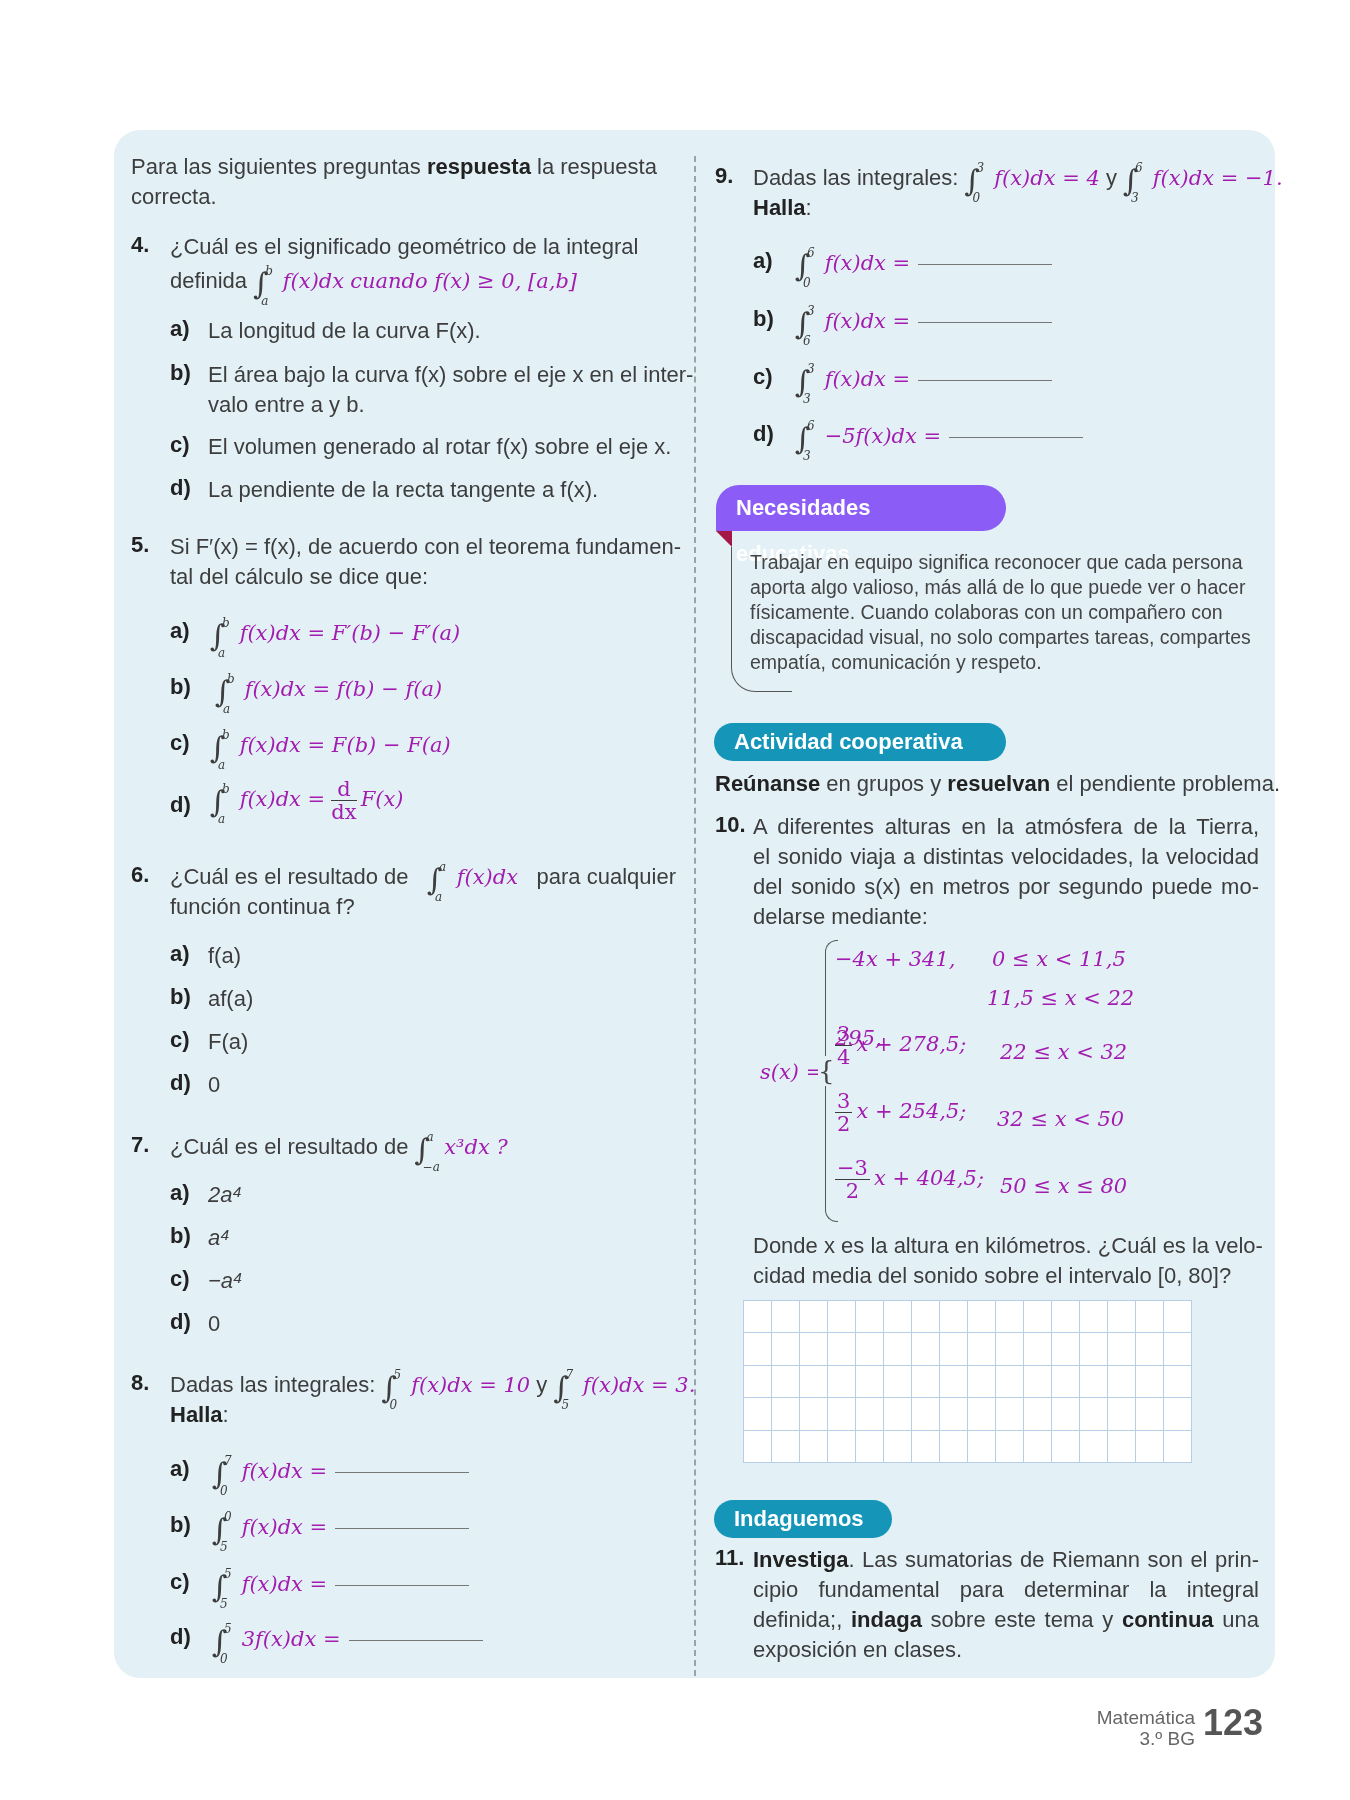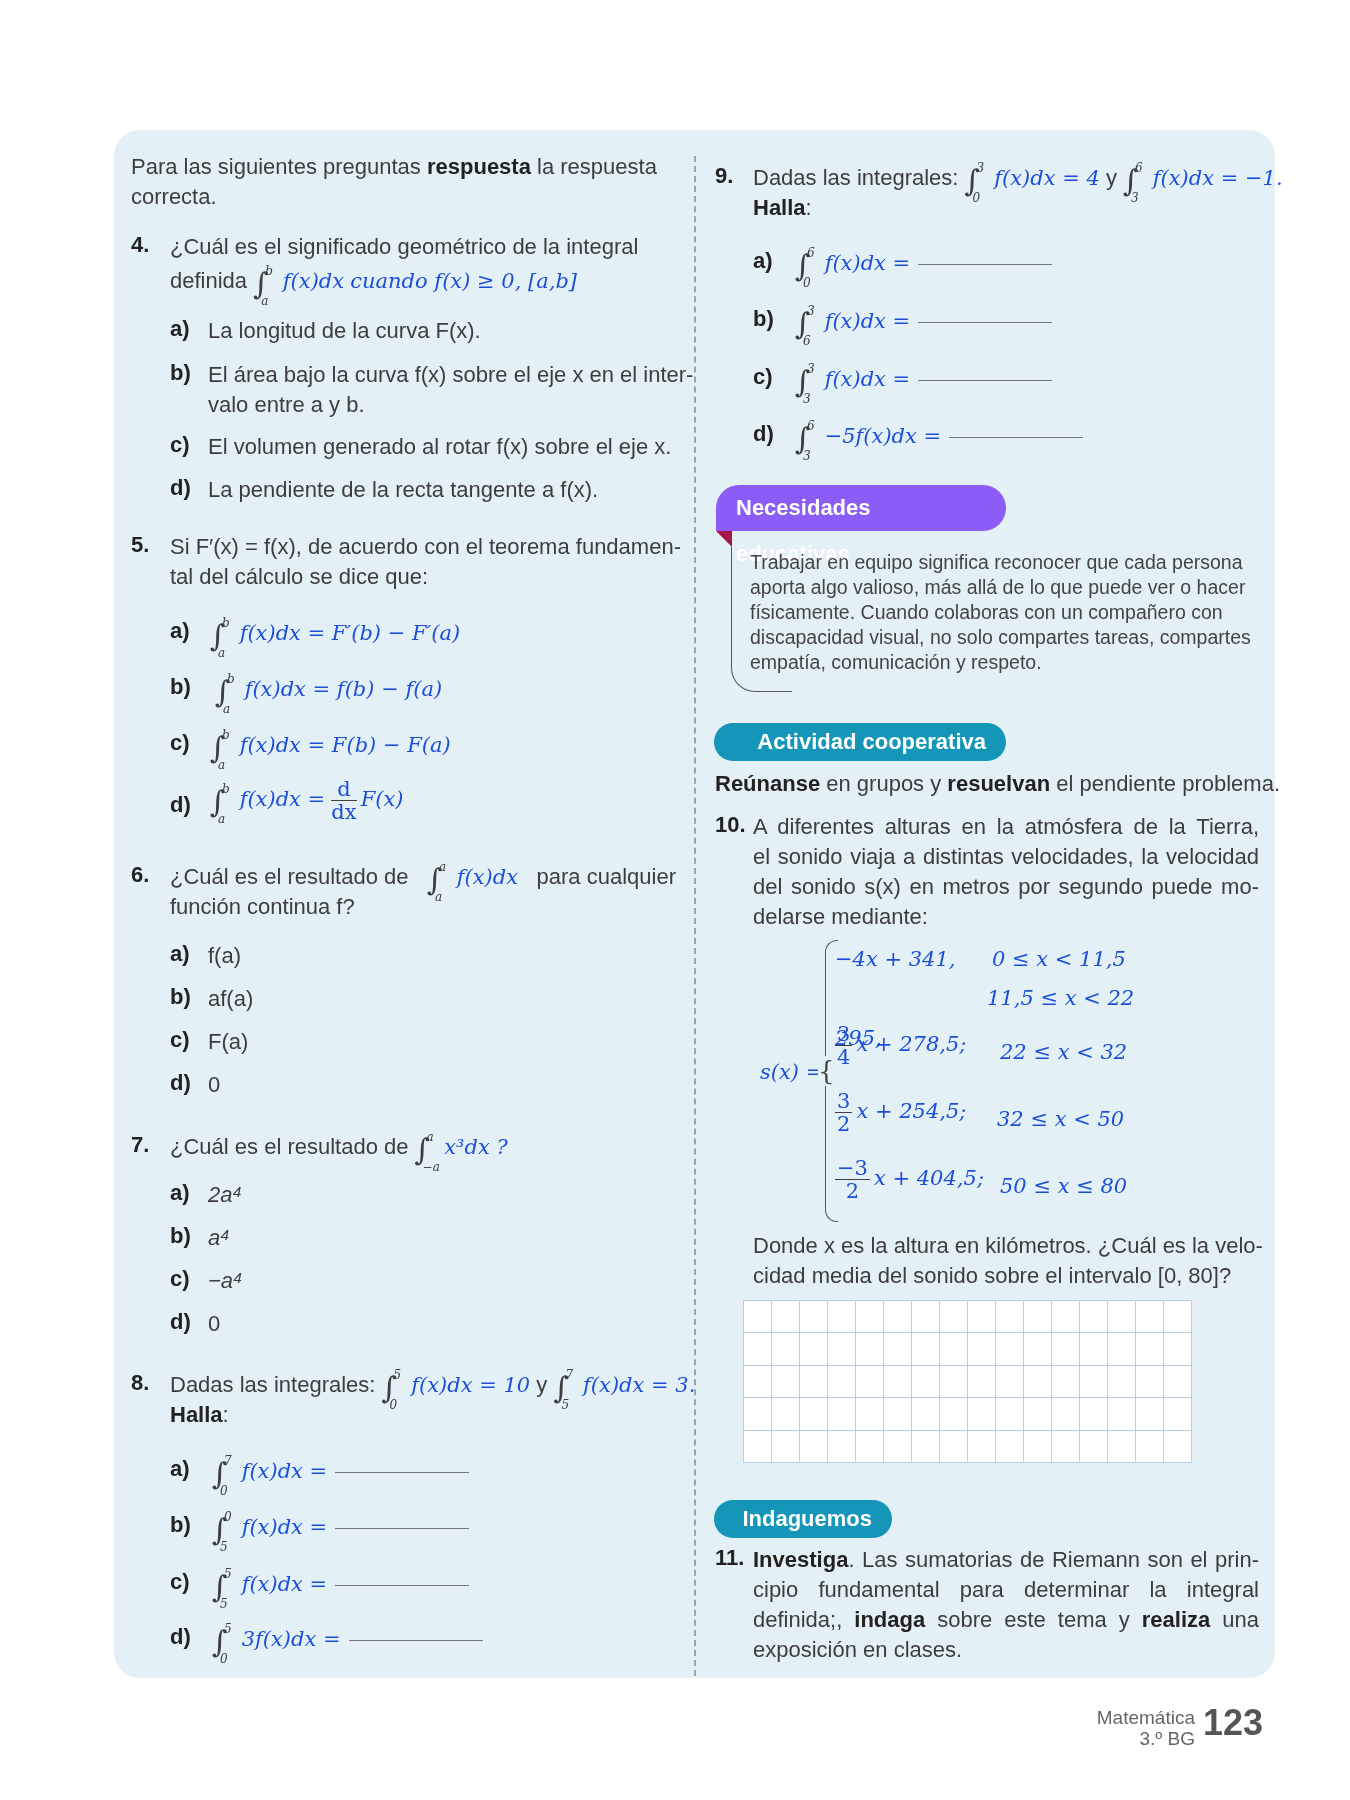--- a/index.html
+++ b/index.html
@@ -7,32 +7,32 @@
          font-family:"Liberation Sans", "DejaVu Sans", sans-serif; color:#3a3a3a; }
   .panel { position:absolute; left:114px; top:130px; width:1161px; height:1548px;
            background:#e3f1f6; border-radius:26px; }
   .divider { position:absolute; left:694px; top:156px; height:1520px; border-left:2px dashed #9aa3a8; }
   .abs { position:absolute; }
   .t { font-size:22px; line-height:30px; color:#3d3d3d; white-space:nowrap; }
   .b { font-weight:bold; color:#222; }
   .num { font-weight:bold; color:#222; font-size:22px; }
   .lt { font-weight:bold; color:#222; font-size:22px; }
   i, .it { font-style:italic; }
-  .math { font-family:"DejaVu Serif", serif; font-style:italic; font-size:21px; color:#1d4ed8; }
+  .math { font-family:"DejaVu Serif", serif; font-style:italic; font-size:21px; color:#a21caf; }
   .int { display:inline-block; position:relative; font-size:30px; font-style:normal; font-family:"DejaVu Serif", serif;
          vertical-align:-6px; margin-right:14px; line-height:30px; }
   .int .up, .int .lo { position:absolute; font-size:12px; font-style:italic; left:12px; line-height:12px; }
   .int .up { top:-4px; }
   .int .lo { bottom:-8px; left:8px; }
   .blank { display:inline-block; width:134px; border-bottom:1.5px solid #777; margin-left:8px; vertical-align:middle; }
   .just { white-space:normal; text-align:justify; }
   .badge { position:absolute; height:46px; border-radius:23px; color:#fff; font-weight:bold; font-size:22px;
            line-height:46px; padding:0 20px; box-sizing:border-box; }
   .badge-pink { background:#8b5cf6; border-bottom-left-radius:0; }
-  .badge-teal { background:#1596b9; height:38px; line-height:38px; border-radius:19px;text-align:right; }
+  .badge-teal { background:#1596b9; height:38px; line-height:38px; border-radius:19px; }
   .fold { position:absolute; width:0; height:0; border-top:16px solid #a51747; border-left:16px solid transparent; }
   .bracket-box { position:absolute; border-left:1.5px solid #555; border-bottom:1.5px solid #555; border-bottom-left-radius:24px; }
   .grid { position:absolute; background:#ffffff; display:grid; grid-template-columns:repeat(16, 1fr); grid-template-rows:repeat(5,1fr);
           border-top:1px solid #b8cde6; border-left:1px solid #b8cde6; }
   .grid div { border-right:1px solid #b8cde6; border-bottom:1px solid #b8cde6; }
   .footer-sub { position:absolute; font-size:19px; color:#666; text-align:right; line-height:19px; }
   .footer-num { position:absolute; font-size:36px; font-weight:bold; color:#555; }
   .frac { display:inline-block; vertical-align:middle; text-align:center; margin-right:4px; }
   .frac span { display:block; line-height:22px; font-style:normal; }
   .frac .top { border-bottom:1.5px solid #3d3d3d; padding:0 2px; }
@@ -304,19 +304,19 @@
     <div></div>
     <div></div>
 </div>
 
 <div class="badge badge-teal" style="left:714px;top:1500px;width:178px;">Indaguemos</div>
 
 <div class="abs num" style="left:715px;top:1545px;">11.</div>
 <div class="abs t" style="left:753px;top:1545px;width:506px;">
   <div style="text-align:justify;text-align-last:justify;"><span class="b">Investiga</span><span>. Las sumatorias de Riemann son el prin-</span></div>
   <div style="text-align:justify;text-align-last:justify;">cipio fundamental para determinar la integral</div>
-  <div style="text-align:justify;text-align-last:justify;"><span>definida;, </span><span class="b">indaga</span><span> sobre este tema y </span><span class="b">realiza</span><span> una</span></div>
+  <div style="text-align:justify;text-align-last:justify;"><span>definida;, </span><span class="b">indaga</span><span> sobre este tema y </span><span class="b">continua</span><span> una</span></div>
   <div>exposición en clases.</div>
 </div>
 
 <div class="footer-sub" style="left:1040px;top:1708px;width:155px;">Matemática</div>
 <div class="footer-sub" style="left:1040px;top:1729px;width:155px;">3.º BG</div>
 <div class="footer-num" style="left:1203px;top:1702px;">123</div>
 
 </body></html>

